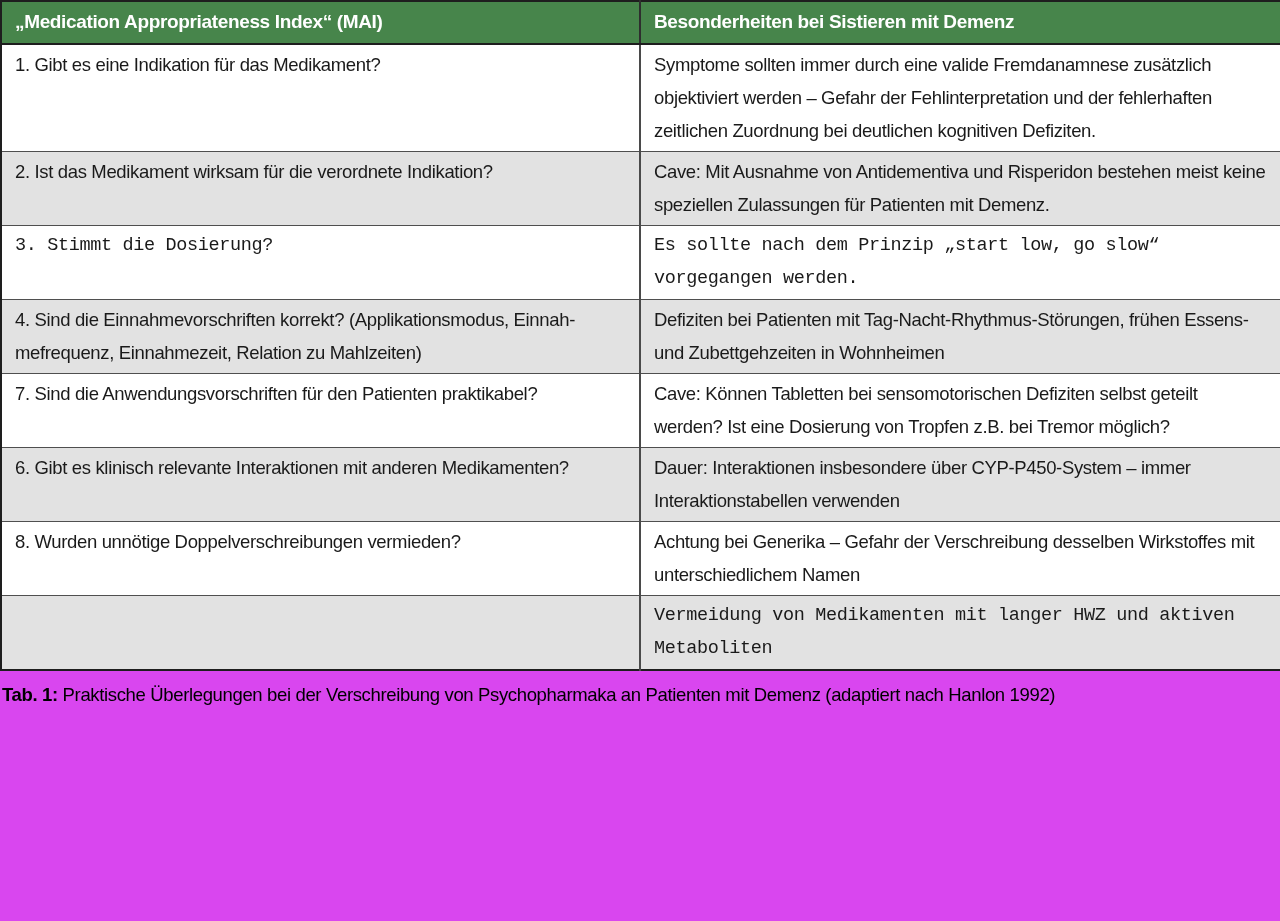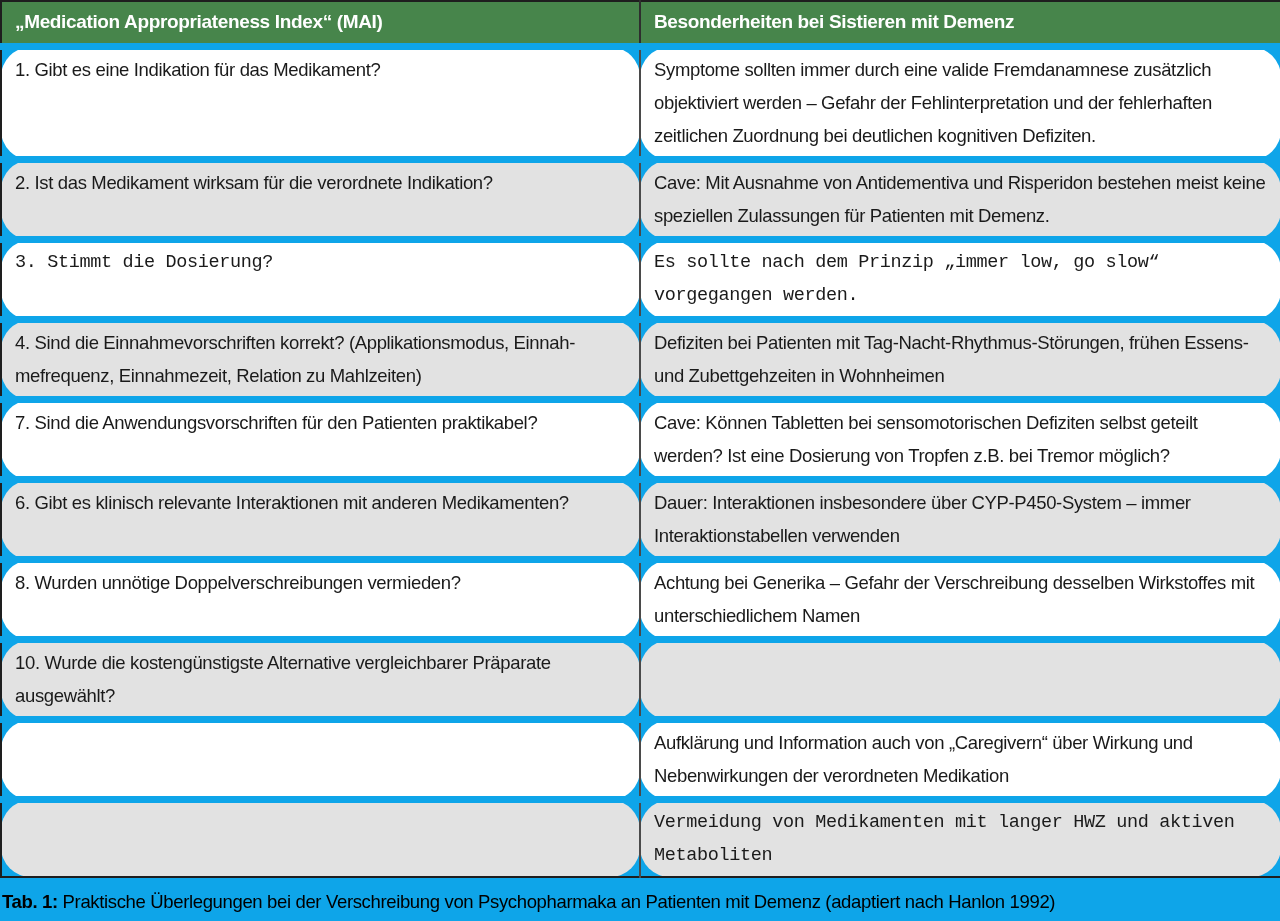--- a/index.html
+++ b/index.html
@@ -6,21 +6,21 @@
     margin: 0;
     padding: 0;
     background: #ffffff;
     width: 1280px;
     font-family: "Liberation Sans", "DejaVu Sans", sans-serif;
   }
   .page {
     width: 1280px;
     height: 921px;
     box-sizing: border-box;
-    background: #0ea5e9;
+    background: #d946ef;
   }
   table.mai {
     width: 1280px;
     table-layout: fixed;
     border-collapse: collapse;
     border: 2px solid #1e1e1e;
   }
   col.c-left  { width: 639px; }
   col.c-right { width: 641px; }
   th, td {
@@ -37,23 +37,22 @@
   th {
     background: #47854b;
     color: #ffffff;
     font-weight: bold;
     font-size: 19px;
     line-height: 34px;
     border-bottom: 2px solid #1e1e1e;
   }
   th:first-child { border-right: 2px solid #2e2e2e; }
   td {
-    border-top: 7px solid #0ea5e9;
+    border-top: 1px solid #0ea5e9;
     border-bottom: 1px solid #4f4f4f;
-    border-radius: 30px;
   }
   td:first-child { border-right: 2px solid #4a4a4a; }
   tbody tr          { height: 69px; }
   tbody tr.r-tall   { height: 102px; }
   tbody tr.r-short  { height: 36px; font-family: Liberation Mono, monospace; }
   tbody tr:nth-child(odd)  td { background: #ffffff; }
   tbody tr:nth-child(even) td { background: #e2e2e2; }
   .caption {
     margin: 11px 0 0 2px;
     font-size: 18.5px;
@@ -83,46 +82,38 @@
       <tr class="r-tall">
         <td>1. Gibt es eine Indikation für das Medikament?</td>
         <td>Symptome sollten immer durch eine valide Fremdanamnese zusätzlich objektiviert werden – Gefahr der Fehlinterpretation und der fehlerhaften zeitlichen Zuordnung bei deutlichen kognitiven Defiziten.</td>
       </tr>
       <tr>
         <td>2. Ist das Medikament wirksam für die verordnete Indikation?</td>
         <td>Cave: Mit Ausnahme von Antidementiva und Risperidon bestehen meist keine speziellen Zulassungen für Patienten mit Demenz.</td>
       </tr>
       <tr class="r-short">
         <td>3. Stimmt die Dosierung?</td>
-        <td>Es sollte nach dem Prinzip „immer low, go slow“ vorgegangen werden.</td>
+        <td>Es sollte nach dem Prinzip „start low, go slow“ vorgegangen werden.</td>
       </tr>
       <tr>
         <td>4. Sind die Einnahmevorschriften korrekt? (Applikationsmodus, Einnah­mefrequenz, Einnahmezeit, Relation zu Mahlzeiten)</td>
         <td>Defiziten bei Patienten mit Tag-Nacht-Rhythmus-Störungen, frühen Essens- und Zubettgehzeiten in Wohnheimen</td>
       </tr>
       <tr>
         <td>7. Sind die Anwendungsvorschriften für den Patienten praktikabel?</td>
         <td>Cave: Können Tabletten bei sensomotorischen Defiziten selbst geteilt werden? Ist eine Dosierung von Tropfen z.B. bei Tremor möglich?</td>
       </tr>
       <tr>
         <td>6. Gibt es klinisch relevante Interaktionen mit anderen Medikamenten?</td>
         <td>Dauer: Interaktionen insbesondere über CYP-P450-System – immer Interaktionstabellen verwenden</td>
       </tr>
       <tr>
         <td>8. Wurden unnötige Doppelverschreibungen vermieden?</td>
         <td>Achtung bei Generika – Gefahr der Verschreibung desselben Wirkstoffes mit unterschiedlichem Namen</td>
       </tr>
-      <tr>
-        <td>10. Wurde die kostengünstigste Alternative vergleichbarer Präparate ausgewählt?</td>
-        <td></td>
-      </tr>
-      <tr>
-        <td></td>
-        <td>Aufklärung und Information auch von „Caregivern“ über Wirkung und Nebenwirkungen der verordneten Medikation</td>
-      </tr>
       <tr class="r-short">
         <td></td>
         <td>Vermeidung von Medikamenten mit langer HWZ und aktiven Metaboliten</td>
       </tr>
     </tbody>
   </table>
 
   <p class="caption"><b>Tab. 1:</b><span> Praktische Überlegungen bei der Verschreibung von Psychopharmaka an Patienten mit Demenz (adaptiert nach Hanlon 1992)</span></p>
 
 </div>

